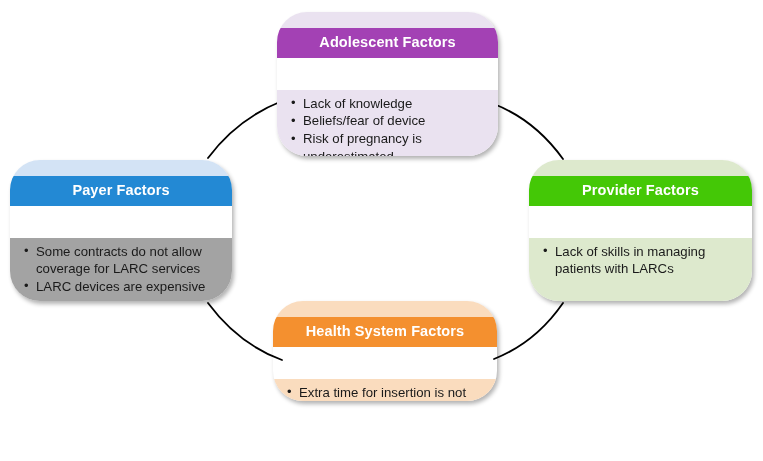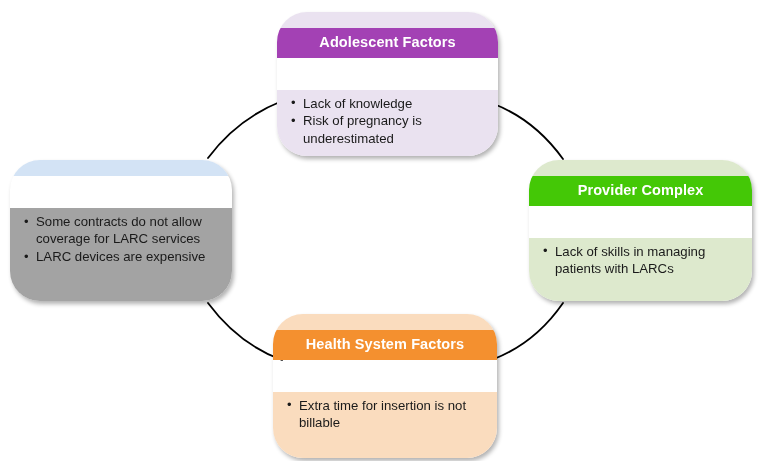--- a/index.html
+++ b/index.html
@@ -98,23 +98,23 @@
     width: 223px;
     height: 141px;
   }
   #node-provider .node-body { background: #dde9cd; height: 100%; }
   #node-provider .node-header { background: #44c806; }
   #node-provider .fill-top { background: #dde9cd; height: 16px; }
 
   
   #node-health {
     left: 273px;
-    top: 314px;
+    top: 301px;
     width: 224px;
-    height: 144px;
+    height: 100px;
   }
   #node-health .node-body { background: #fadcbe; height: 100%; }
   #node-health .node-header { background: #f4902f; }
   #node-health .fill-top { background: #fadcbe; height: 16px; }
 </style>
 </head>
 <body>
 
 <div id="canvas">
 
@@ -124,38 +124,40 @@
     <path d="M 563 303 C 545 329 522 348 494 359" fill="none" stroke="#000000" stroke-width="1.8" stroke-linecap="round"></path>
     <path d="M 282 360 C 252 349 228 330 208 303" fill="none" stroke="#000000" stroke-width="1.8" stroke-linecap="round"></path>
   </svg>
 
   <div class="node" id="node-adolescent">
     <div class="fill-top"></div>
     <div class="node-header">Adolescent Factors</div>
     <div class="node-body">
       <ul class="bullets">
         <li>Lack of knowledge</li>
+        <li>Beliefs/fear of device</li>
         <li>Risk of pregnancy is underestimated</li>
       </ul>
     </div>
   </div>
 
   <div class="node" id="node-payer">
     <div class="fill-top"></div>
+    <div class="node-header">Payer Factors</div>
     <div class="node-body">
       <ul class="bullets">
         <li>Some contracts do not allow coverage for LARC services</li>
         <li>LARC devices are expensive</li>
       </ul>
     </div>
   </div>
 
   <div class="node" id="node-provider">
     <div class="fill-top"></div>
-    <div class="node-header">Provider Complex</div>
+    <div class="node-header">Provider Factors</div>
     <div class="node-body">
       <ul class="bullets">
         <li>Lack of skills in managing patients with LARCs</li>
       </ul>
     </div>
   </div>
 
   <div class="node" id="node-health">
     <div class="fill-top"></div>
     <div class="node-header">Health System Factors</div>

